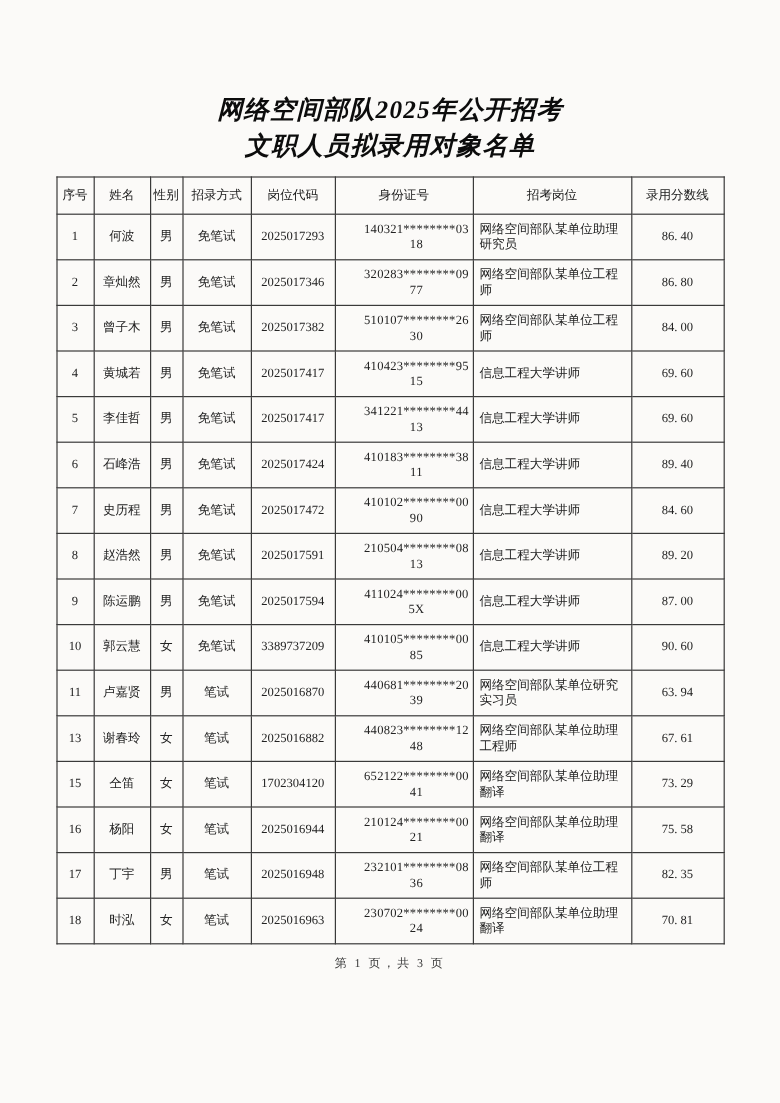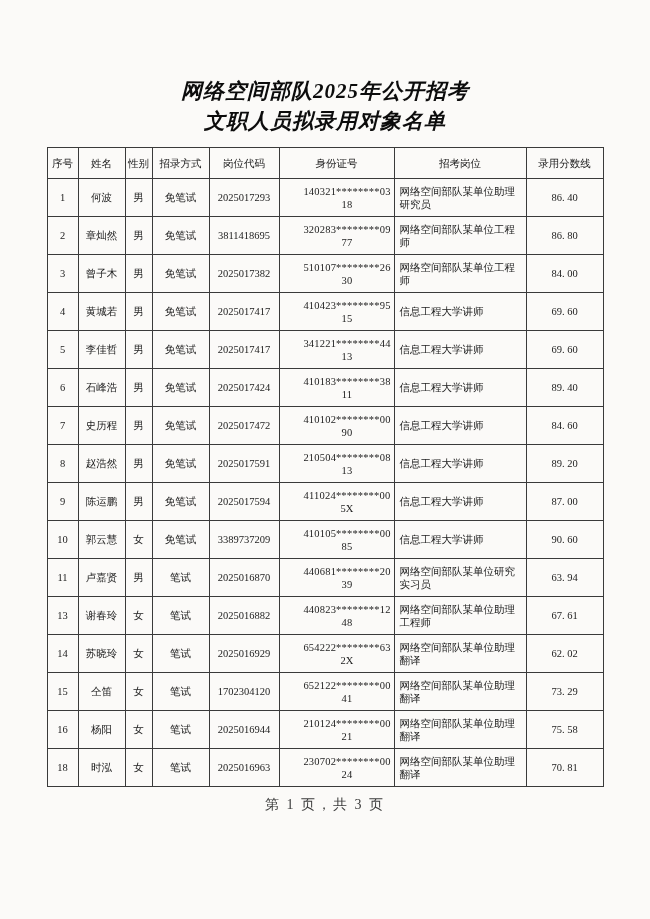--- a/index.html
+++ b/index.html
@@ -47,21 +47,21 @@
   table.roster td { height: 33px; }
   table.roster td.col-position {
     text-align: left;
     padding-left: 5px;
     padding-right: 3px;
     margin-top: 41px;
   }
   table.roster td.col-id_number { letter-spacing: 0.2px; padding-left: 23px; }
   .page-footer {
     text-align: center;
-    font-size: 14px;
+    font-size: 10px;
     color: #3a3a3a;
     margin-top: 9px;
     letter-spacing: 2px;
   }
 </style>
 </head>
 <body>
 
 <div class="doc-title">
   <div>网络空间部队2025年公开招考</div>
@@ -100,21 +100,21 @@
         <td class="col-position_code">2025017293</td>
         <td class="col-id_number">140321********0318</td>
         <td class="col-position">网络空间部队某单位助理研究员</td>
         <td class="col-score">86. 40</td>
       </tr>
       <tr>
         <td class="col-index">2</td>
         <td class="col-name">章灿然</td>
         <td class="col-gender">男</td>
         <td class="col-method">免笔试</td>
-        <td class="col-position_code">3811418695</td>
+        <td class="col-position_code">2025017346</td>
         <td class="col-id_number">320283********0977</td>
         <td class="col-position">网络空间部队某单位工程师</td>
         <td class="col-score">86. 80</td>
       </tr>
       <tr>
         <td class="col-index">3</td>
         <td class="col-name">曾子木</td>
         <td class="col-gender">男</td>
         <td class="col-method">免笔试</td>
         <td class="col-position_code">2025017382</td>
@@ -206,50 +206,50 @@
         <td class="col-index">13</td>
         <td class="col-name">谢春玲</td>
         <td class="col-gender">女</td>
         <td class="col-method">笔试</td>
         <td class="col-position_code">2025016882</td>
         <td class="col-id_number">440823********1248</td>
         <td class="col-position">网络空间部队某单位助理工程师</td>
         <td class="col-score">67. 61</td>
       </tr>
       <tr>
-        <td class="col-index">14</td>
-        <td class="col-name">苏晓玲</td>
-        <td class="col-gender">女</td>
-        <td class="col-method">笔试</td>
-        <td class="col-position_code">2025016929</td>
-        <td class="col-id_number">654222********632X</td>
-        <td class="col-position">网络空间部队某单位助理翻译</td>
-        <td class="col-score">62. 02</td>
-      </tr>
-      <tr>
         <td class="col-index">15</td>
         <td class="col-name">仝笛</td>
         <td class="col-gender">女</td>
         <td class="col-method">笔试</td>
         <td class="col-position_code">1702304120</td>
         <td class="col-id_number">652122********0041</td>
         <td class="col-position">网络空间部队某单位助理翻译</td>
         <td class="col-score">73. 29</td>
       </tr>
       <tr>
         <td class="col-index">16</td>
         <td class="col-name">杨阳</td>
         <td class="col-gender">女</td>
         <td class="col-method">笔试</td>
         <td class="col-position_code">2025016944</td>
         <td class="col-id_number">210124********0021</td>
         <td class="col-position">网络空间部队某单位助理翻译</td>
         <td class="col-score">75. 58</td>
       </tr>
       <tr>
+        <td class="col-index">17</td>
+        <td class="col-name">丁宇</td>
+        <td class="col-gender">男</td>
+        <td class="col-method">笔试</td>
+        <td class="col-position_code">2025016948</td>
+        <td class="col-id_number">232101********0836</td>
+        <td class="col-position">网络空间部队某单位工程师</td>
+        <td class="col-score">82. 35</td>
+      </tr>
+      <tr>
         <td class="col-index">18</td>
         <td class="col-name">时泓</td>
         <td class="col-gender">女</td>
         <td class="col-method">笔试</td>
         <td class="col-position_code">2025016963</td>
         <td class="col-id_number">230702********0024</td>
         <td class="col-position">网络空间部队某单位助理翻译</td>
         <td class="col-score">70. 81</td>
       </tr>
     </tbody>

